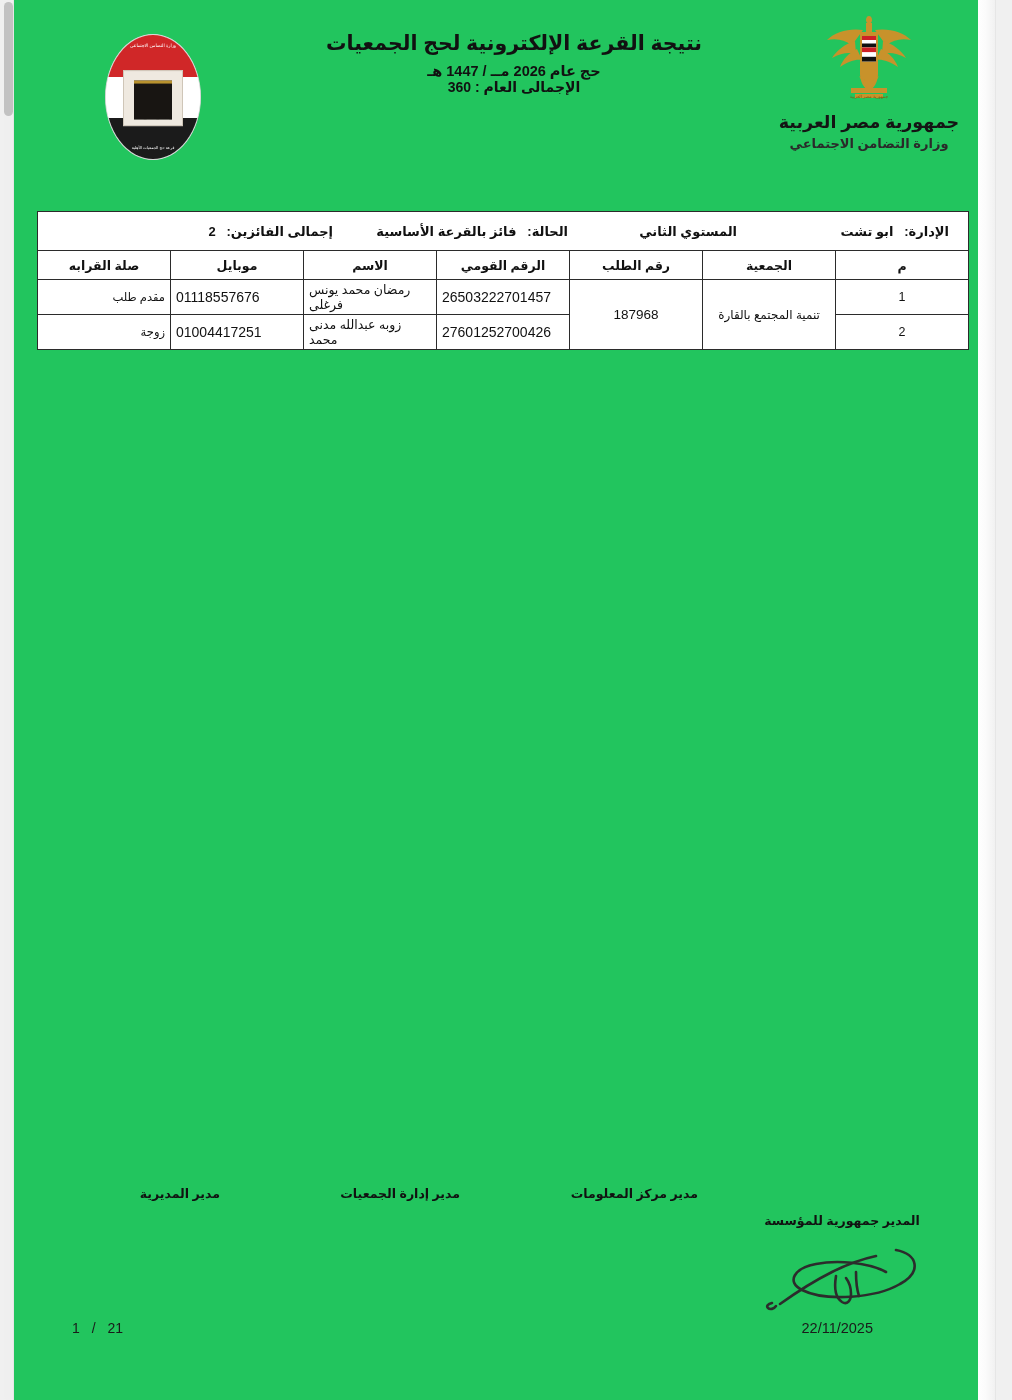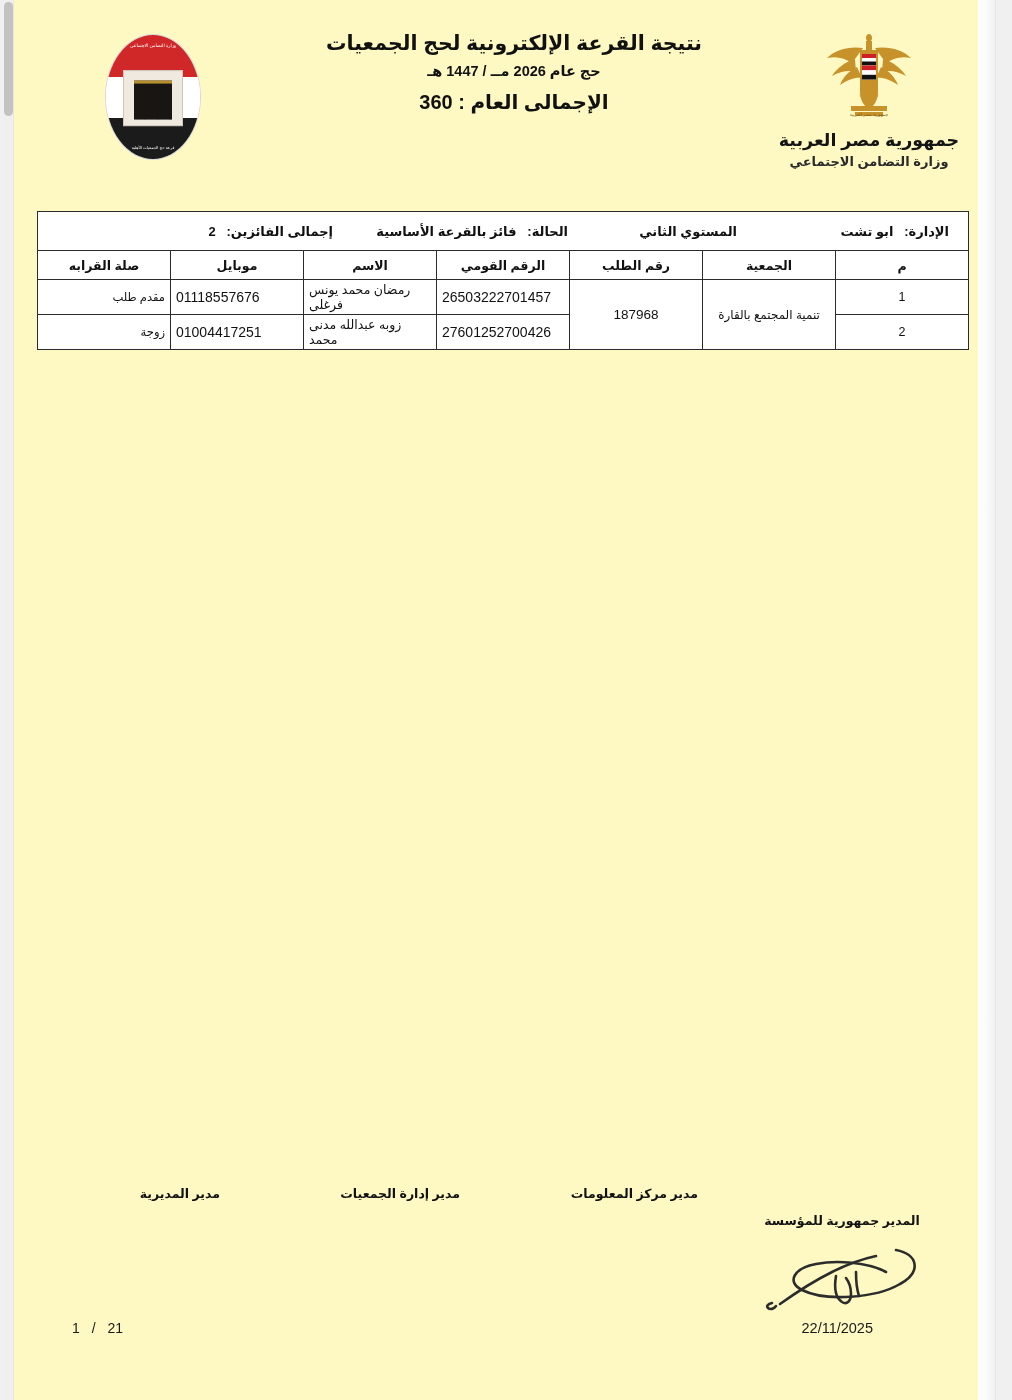--- a/index.html
+++ b/index.html
@@ -28,21 +28,21 @@
     left: 4px; top: 2px;
     width: 9px; height: 114px;
     background: #c2c2c2;
     border-radius: 5px;
   }
 
   .page {
     position: absolute;
     left: 14px; top: 0;
     width: 981px; height: 1400px;
-    background: #fef9c3;
+    background: #22c55e;
     box-shadow: 0 0 0 1px #e6e6e6;
   }
   .page-right-edge {
     position: absolute;
     right: 0; top: 0;
     width: 17px; height: 1400px;
     background: linear-gradient(to right, #ffffff 0%, #fbfbfb 45%, #f1f1f1 100%);
   }
 
   
@@ -109,21 +109,21 @@
     font-size: 4.5px;
     letter-spacing: .2px;
     line-height: 1;
   }
   .badge-top-text { top: 9px; }
   .badge-bottom-text { bottom: 9px; font-size: 4px; }
 
   
   .eagle-block {
     position: absolute;
-    right: 12px; top: 28px;
+    right: 12px; top: 10px;
     width: 228px;
     text-align: center;
   }
   .eagle-svg { display: block; margin: 0 auto; }
   .eagle-line1 {
     margin-top: 2px;
     font-size: 17.5px;
     font-weight: bold;
     color: #141414;
     letter-spacing: .5px;
@@ -154,22 +154,21 @@
     font-size: 14.5px;
     font-weight: bold;
     direction: rtl;
   }
   .title-dir {
     margin-top: 9px;
     font-size: 18px;
     font-weight: bold;
   }
   .title-total {
-    margin-top: 11px;
-    font-size: 20px;
+    font-size: 14px;
     font-weight: bold;
   }
 
   
   .result-table {
     position: absolute;
     left: 23px; top: 211px;
     width: 932px;
     border-collapse: collapse;
     table-layout: fixed;

